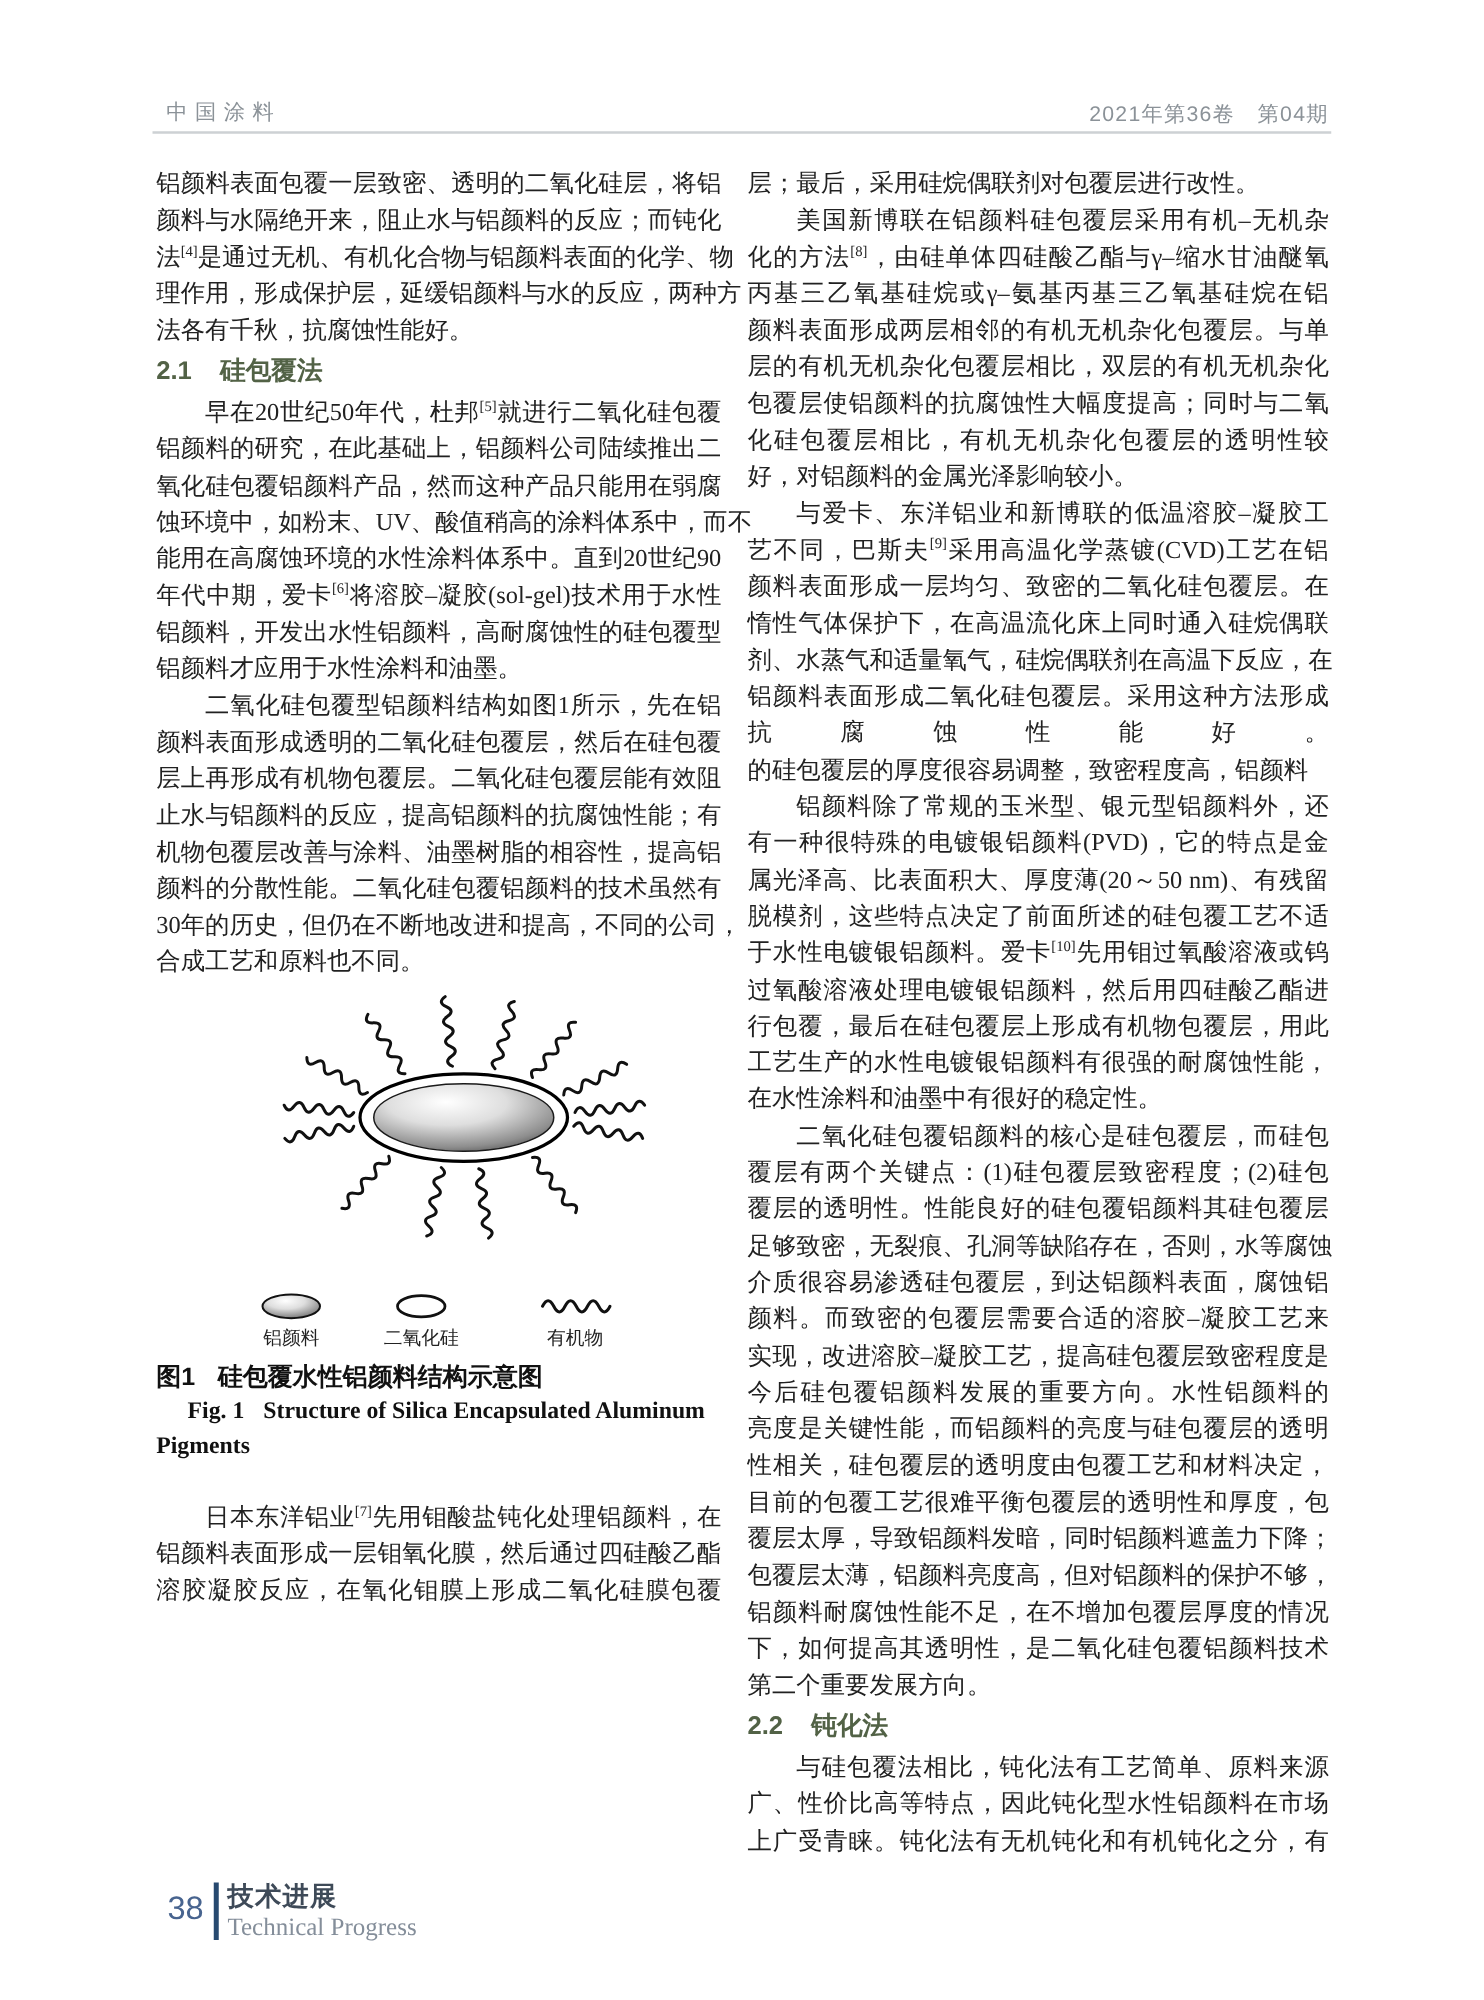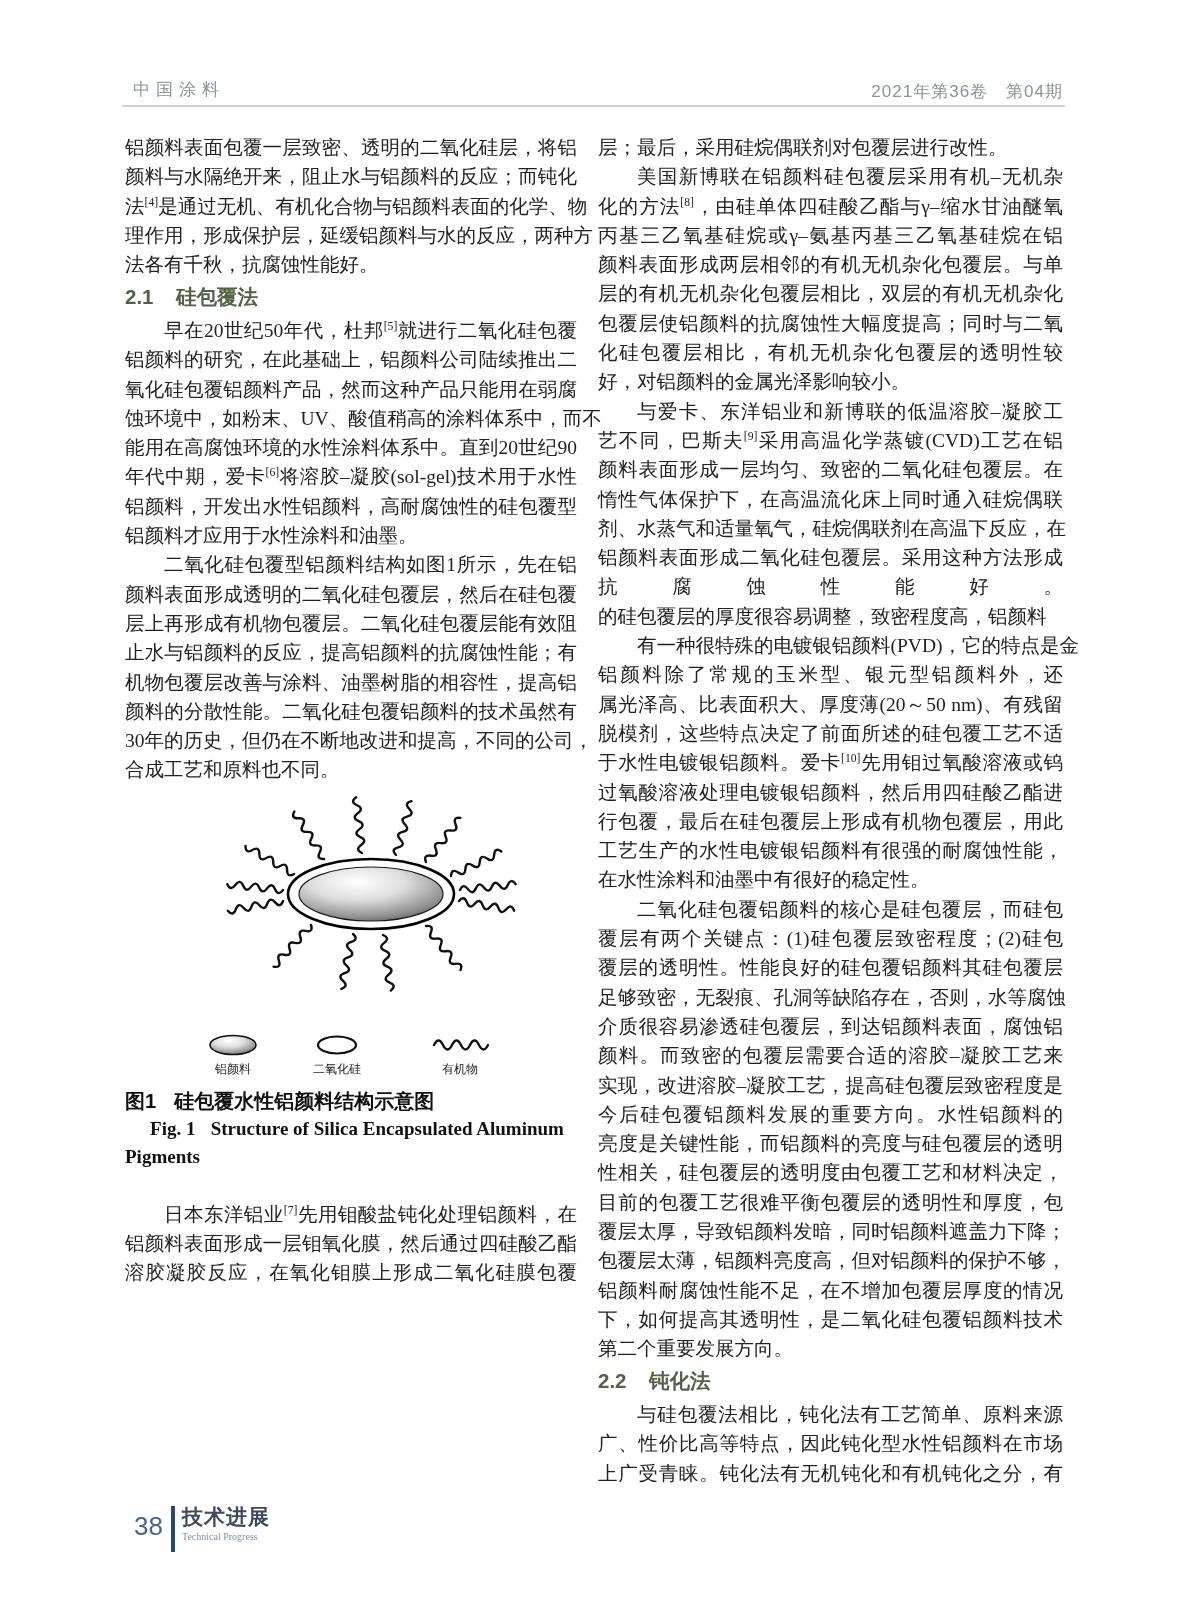--- a/index.html
+++ b/index.html
@@ -29,40 +29,40 @@
   .sec-heading{margin:3px 0 4px 0;line-height:29.5px;font-size:20.5px;font-weight:bold;
     color:#526246;font-family:"Liberation Sans","DejaVu Sans",sans-serif;}
   .sec-heading .num{margin-right:1.1em;}
   
   .figure-block{position:relative;width:100%;height:415px;}
   .particle-svg{position:absolute;left:66px;top:2px;}
   .legend-icon{position:absolute;top:248px;}
   .legend-icon.alum{left:82px;}
   .legend-icon.silica{left:190px;}
   .legend-icon.organic{left:307px;}
-  .legend-label{position:absolute;top:276px;transform:translateX(-50%);font-size:12px;
+  .legend-label{position:absolute;top:276px;transform:translateX(-50%);font-size:15px;
     color:#222;white-space:nowrap;}
   .legend-label.l1{left:108px;}
   .legend-label.l2{left:212px;}
   .legend-label.l3{left:335px;}
   .cap-cn{position:absolute;top:303px;left:0;width:464px;text-align:left;font-weight:bold;
     font-size:20px;font-family:"Liberation Sans","DejaVu Sans",sans-serif;color:#111;}
   .cap-cn .cap-label{margin-right:0.9em;}
   .cap-en{position:absolute;top:333px;left:0;width:464px;text-align:center;font-weight:bold;
     font-size:19px;color:#111;}
   .cap-en .cap-label{margin-right:0.8em;}
   .cap-en2{position:absolute;top:361px;left:0;width:464px;font-weight:bold;
     font-size:19px;color:#111;}
   
   .ft-page{position:absolute;left:134px;top:1511px;font-size:26px;color:#48648f;
     font-family:Liberation Sans, sans-serif;}
   .ft-bar{position:absolute;left:171px;top:1506px;width:4px;height:46px;background:#27496f;}
   .ft-cn{position:absolute;left:182px;top:1503px;font-size:21px;font-weight:bold;color:#3e4a58;
     font-family:"Liberation Sans","DejaVu Sans",sans-serif;letter-spacing:1px;}
-  .ft-en{position:absolute;left:182px;top:1531px;font-size:10px;color:#848e9a;}
+  .ft-en{position:absolute;left:182px;top:1531px;font-size:20px;color:#848e9a;}
 </style>
 </head>
 <body>
 
 <div class="hdr-journal">中国涂料</div>
 <div class="hdr-issue">2021年第36卷　第04期</div>
 <div class="hdr-rule"></div>
 
 <div class="col left">
 
@@ -193,22 +193,22 @@
       <div class="line">颜料表面形成一层均匀、致密的二氧化硅包覆层。在</div>
       <div class="line">惰性气体保护下，在高温流化床上同时通入硅烷偶联</div>
       <div class="line">剂、水蒸气和适量氧气，硅烷偶联剂在高温下反应，在</div>
       <div class="line">铝颜料表面形成二氧化硅包覆层。采用这种方法形成</div>
       <div class="line">抗腐蚀性能好。</div>
       <div class="line">的硅包覆层的厚度很容易调整，致密程度高，铝颜料</div>
     </div>
 
   <div class="para">
 
-  <div class="line">有一种很特殊的电镀银铝颜料(PVD)，它的特点是金</div>
-      <div class="line">铝颜料除了常规的玉米型、银元型铝颜料外，还</div>
+  <div class="line">铝颜料除了常规的玉米型、银元型铝颜料外，还</div>
+      <div class="line">有一种很特殊的电镀银铝颜料(PVD)，它的特点是金</div>
       <div class="line">属光泽高、比表面积大、厚度薄(20～50 nm)、有残留</div>
       <div class="line">脱模剂，这些特点决定了前面所述的硅包覆工艺不适</div>
       <div class="line">于水性电镀银铝颜料。爱卡<sup>[10]</sup>先用钼过氧酸溶液或钨</div>
       <div class="line">过氧酸溶液处理电镀银铝颜料，然后用四硅酸乙酯进</div>
       <div class="line">行包覆，最后在硅包覆层上形成有机物包覆层，用此</div>
       <div class="line">工艺生产的水性电镀银铝颜料有很强的耐腐蚀性能，</div>
       <div class="line">在水性涂料和油墨中有很好的稳定性。</div>
     </div>
 
   <div class="para">

